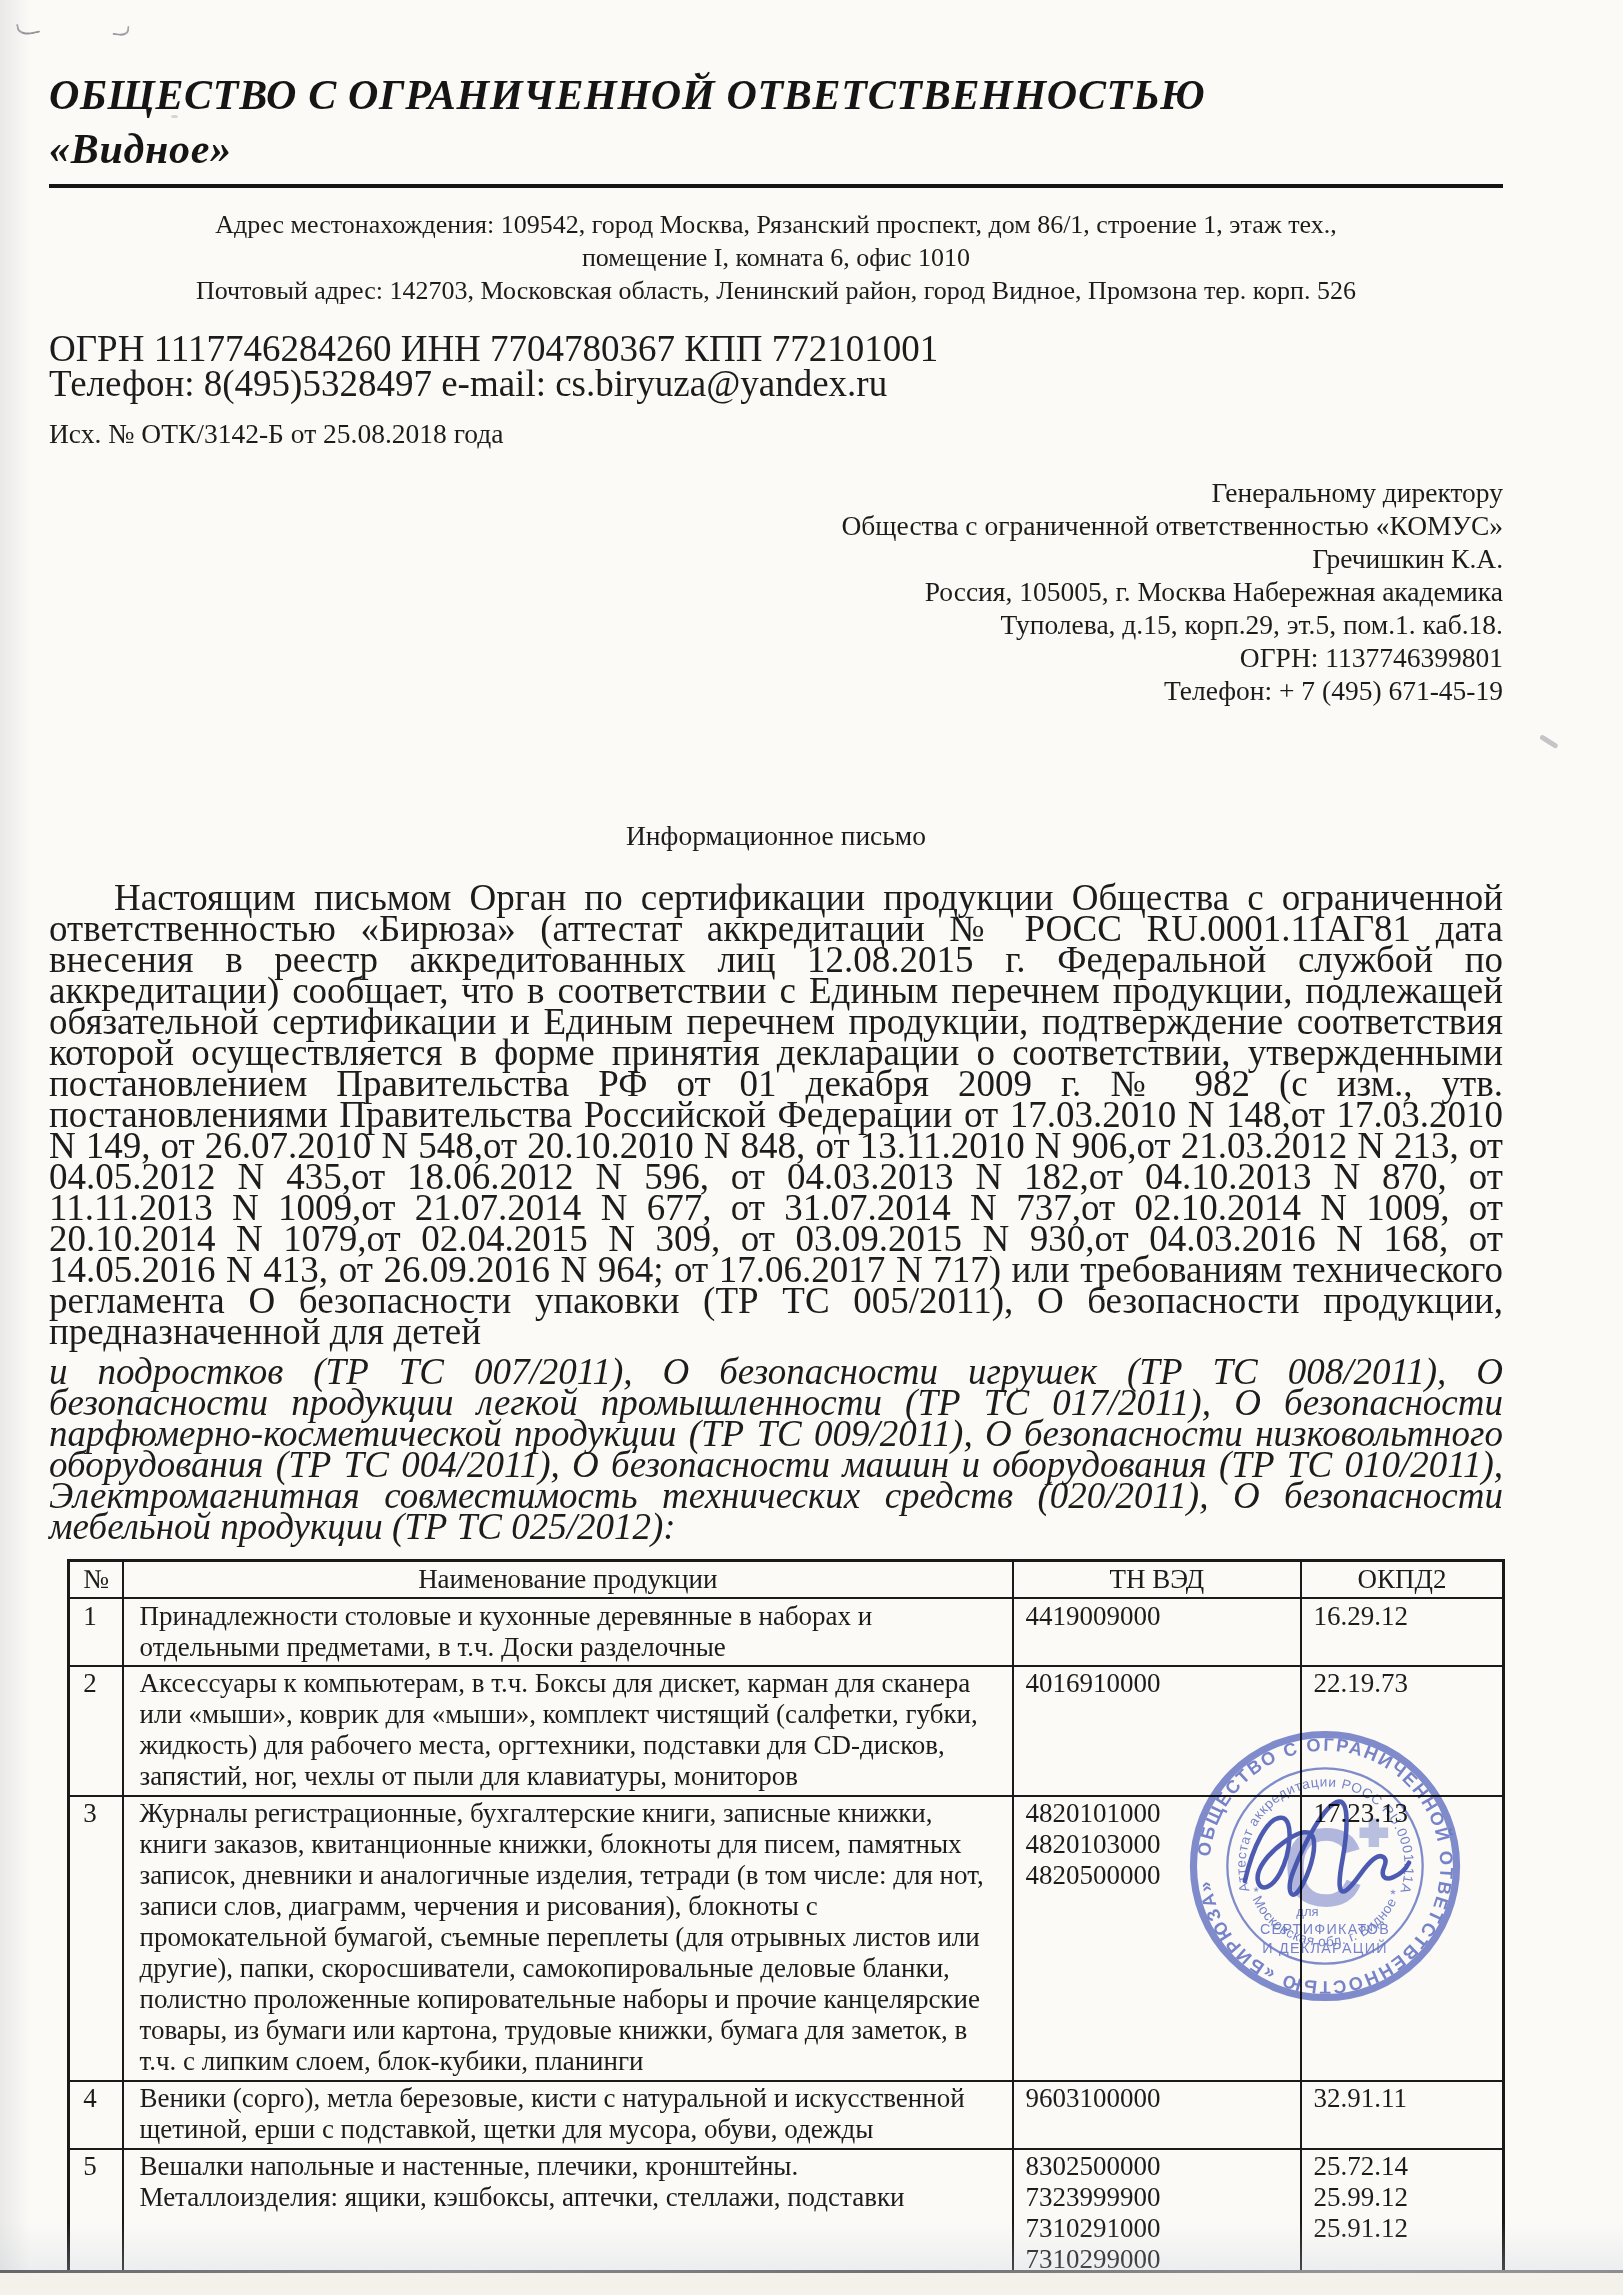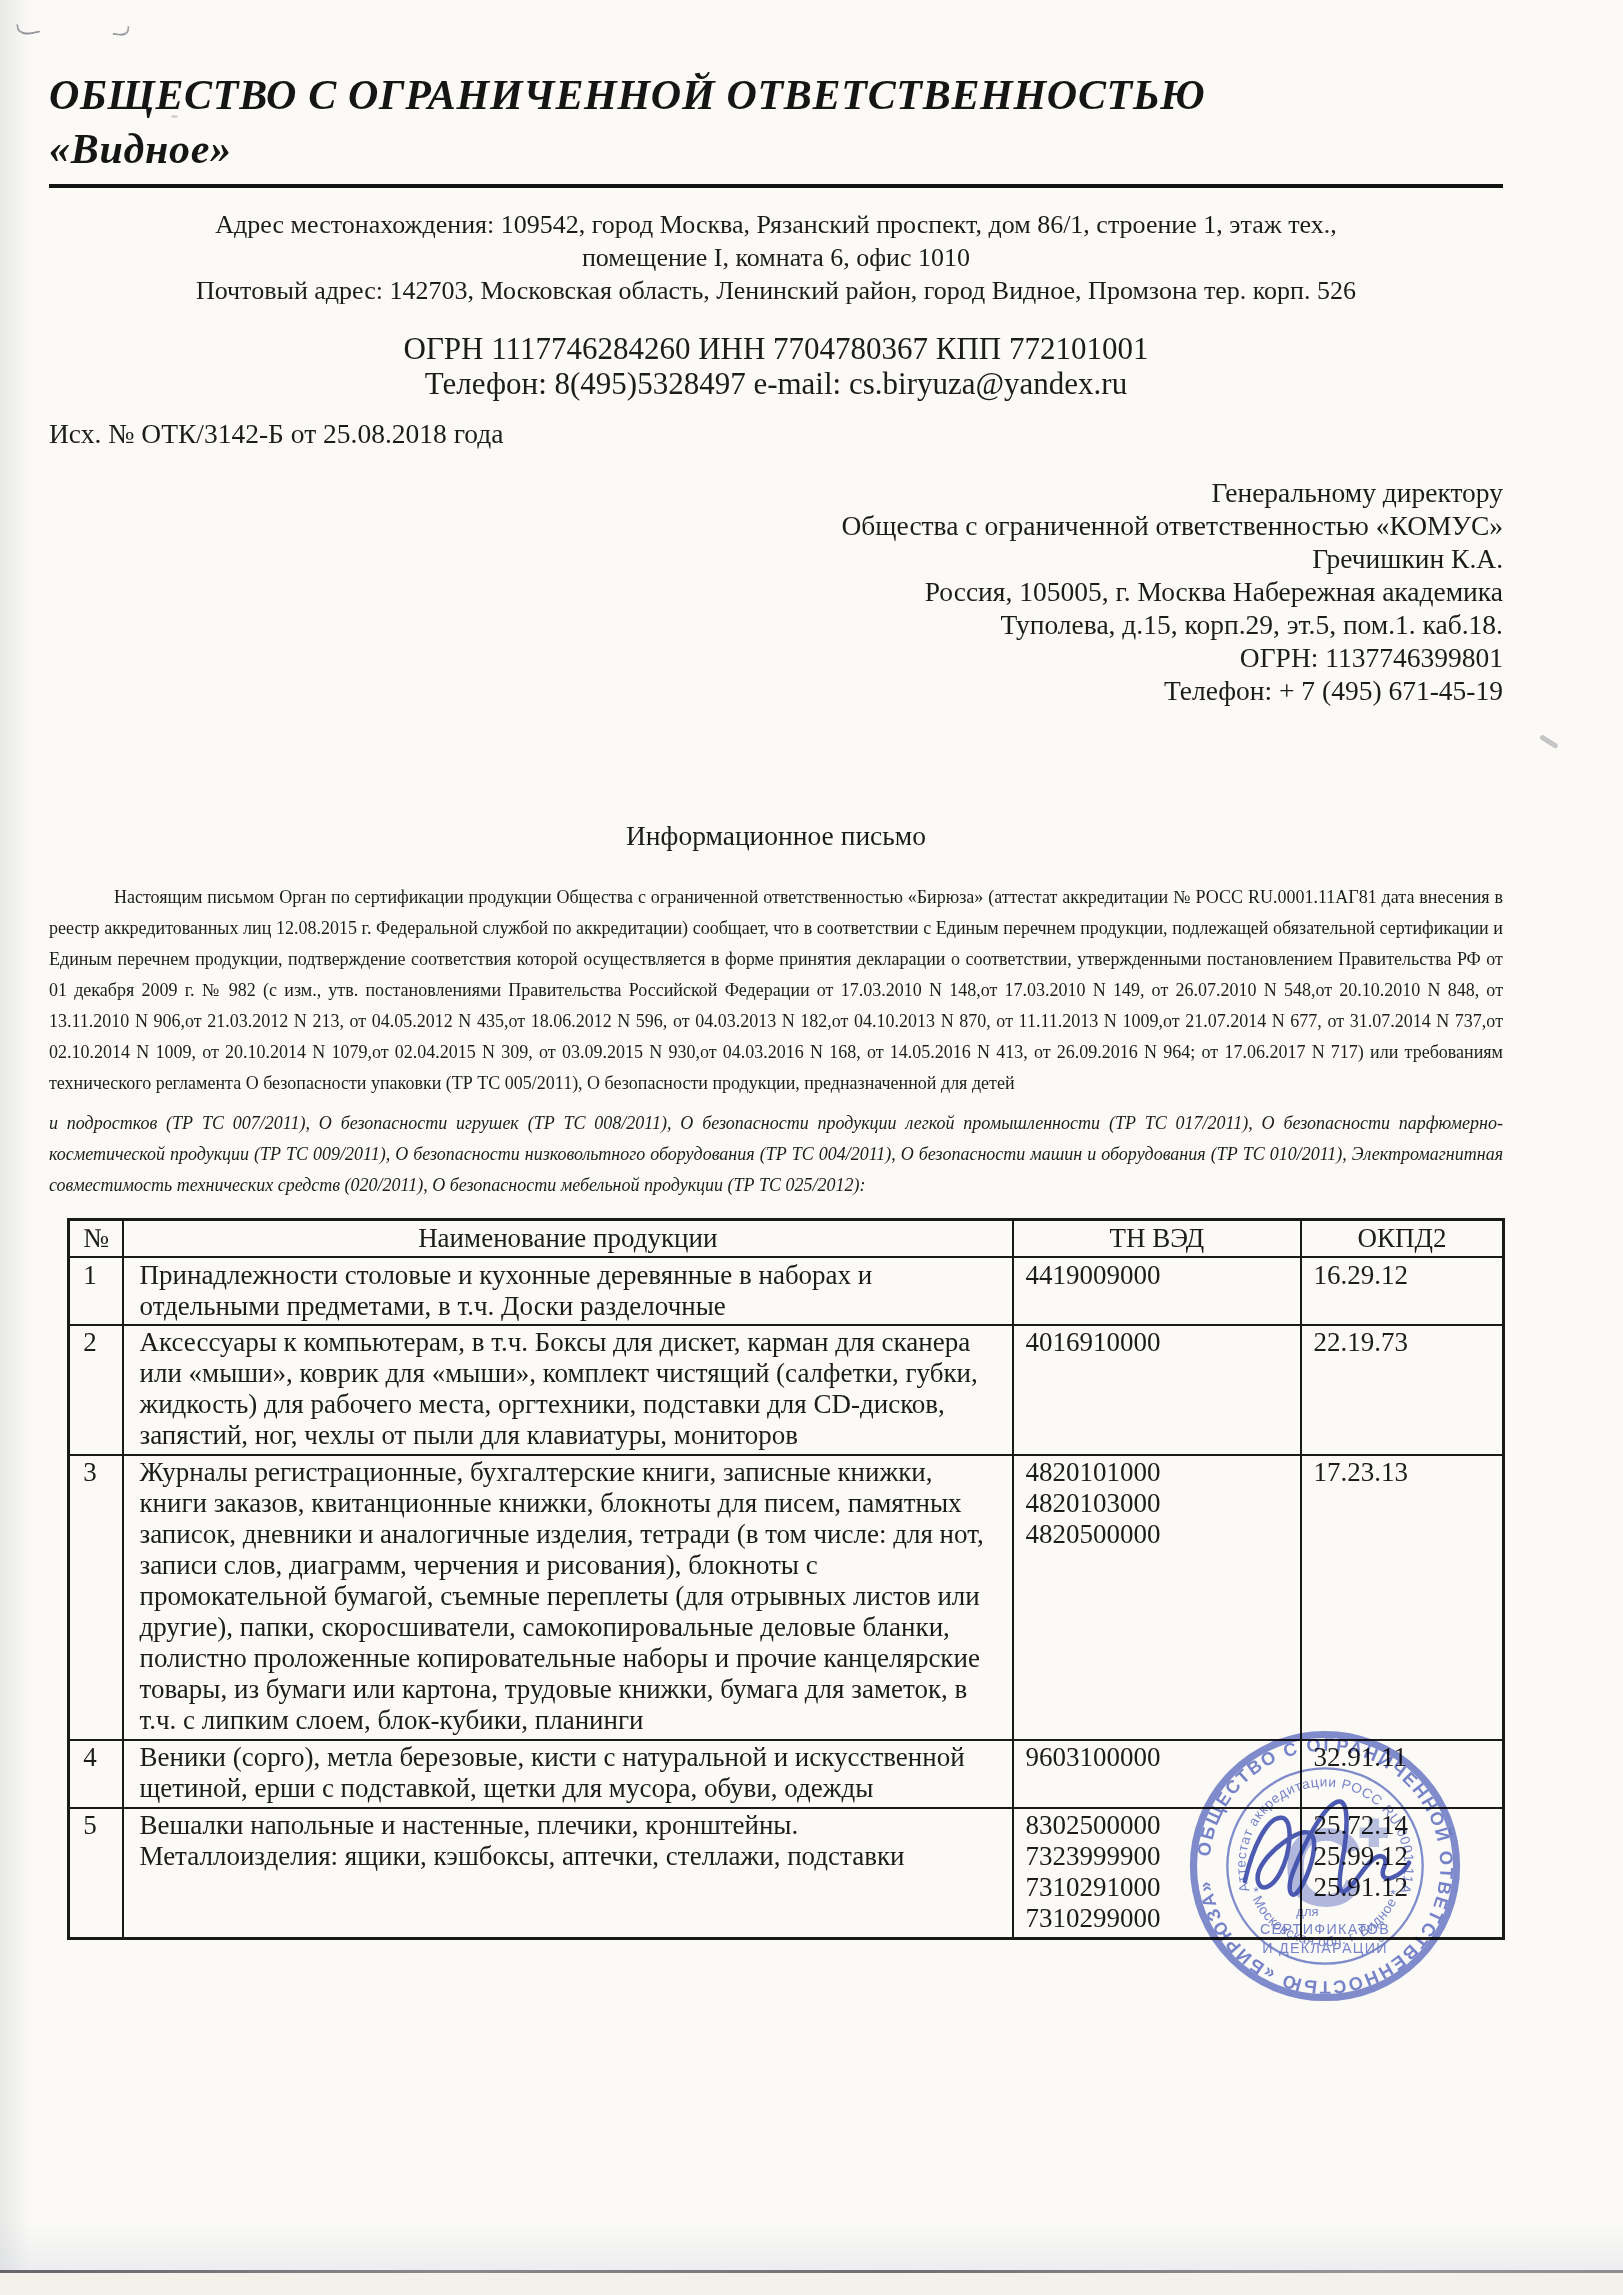--- a/index.html
+++ b/index.html
@@ -25,29 +25,29 @@
   .speck1{position:absolute;left:1539px;top:739px;width:19.6px;height:4.6px;background:#82838a;opacity:.45;border-radius:2.6px;transform:rotate(32deg);}
   .speck2{position:absolute;left:171px;top:115px;width:6.5px;height:3.3px;background:#9a9ba0;opacity:.4;border-radius:50%;}
 
   .content{position:absolute;left:49px;top:0;width:1454px;}
 
   .org-title{ text-align:left;font-weight:bold;font-style:italic;
     font-size:42px;line-height:54px;margin-top:68px;letter-spacing:0.7px;color:#151515;}
   .header-rule{height:4.6px;background:#141414;margin-top:7.9px;}
 
   .addr{text-align:center;font-size:26px;line-height:33px;margin-top:20px;}
-  .reg{text-align:center;font-size:31px;line-height:35px;margin-top:23.6px;}
+  .reg{text-align:left;font-size:37px;line-height:35px;margin-top:23.6px;}
   .outgoing{font-size:27.5px;margin-top:17px;}
 
   .recipient{margin-top:26px;margin-left:auto;width:778px;text-align:right;
     font-size:27.5px;line-height:33px;}
 
   .letter-title{text-align:center;font-size:27.5px;margin-top:113px;}
 
-  .para{font-size:18px;line-height:31px;text-align:justify;}
+  .para{font-size:37px;line-height:31px;text-align:justify;}
   .p1{margin-top:30px;text-indent:65px;}
   .p2{margin-top:9.2px;font-style:italic;}
 
   table.products{border-collapse:collapse;margin-top:17px;margin-left:18.3px;
     width:1434px;table-layout:fixed;font-size:27px;border:3.9px solid #1a1a1a;}
   table.products th,table.products td{
     border:2.6px solid #1a1a1a;vertical-align:top;line-height:31px;font-weight:normal;}
   table.products th{text-align:center;padding:2px 2.6px;}
   td.col-num{padding:1.3px 2.6px 2.6px 13px;}
   td.col-name{padding:1.3px 19.6px 2.6px 15.7px;}

